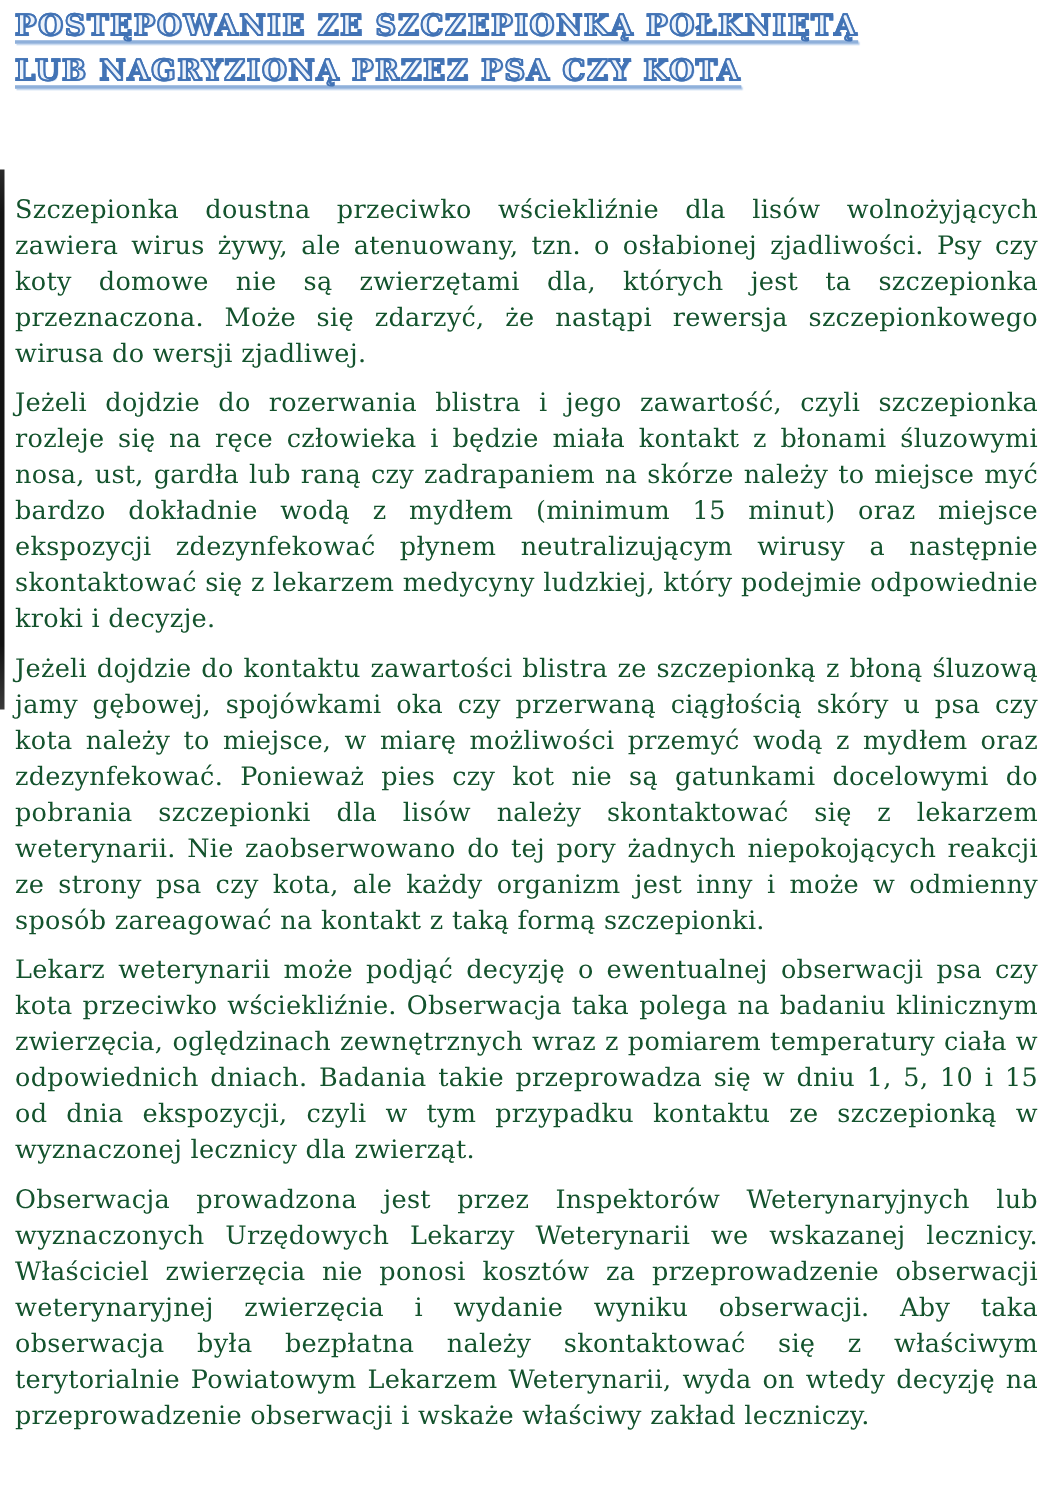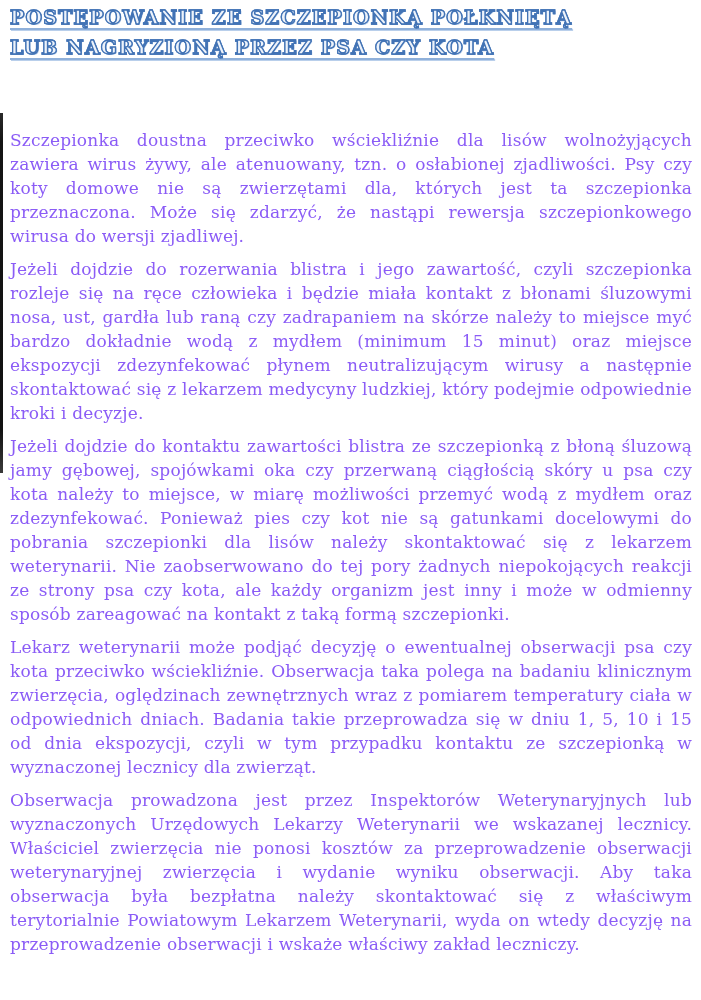--- a/index.html
+++ b/index.html
@@ -30,21 +30,21 @@
     text-decoration: underline;
     text-decoration-color: #8fb0da;
     text-decoration-thickness: 2px;
     text-underline-offset: 4px;
   }
   .doc-body p {
     margin: 0 0 9px 0;
     font-size: 17px;
     line-height: 24px;
     letter-spacing: 0.2px;
-    color: #8b5cf6;
+    color: #14532d;
     text-align: justify;
   }
   .scan-line {
     position: absolute;
     left: 0;
     top: 113px;
     width: 3px;
     height: 360px;
     background: linear-gradient(to bottom, #2a2a2a 0%, #141414 8%, #121212 88%, #3a3a3a 100%);
   }

